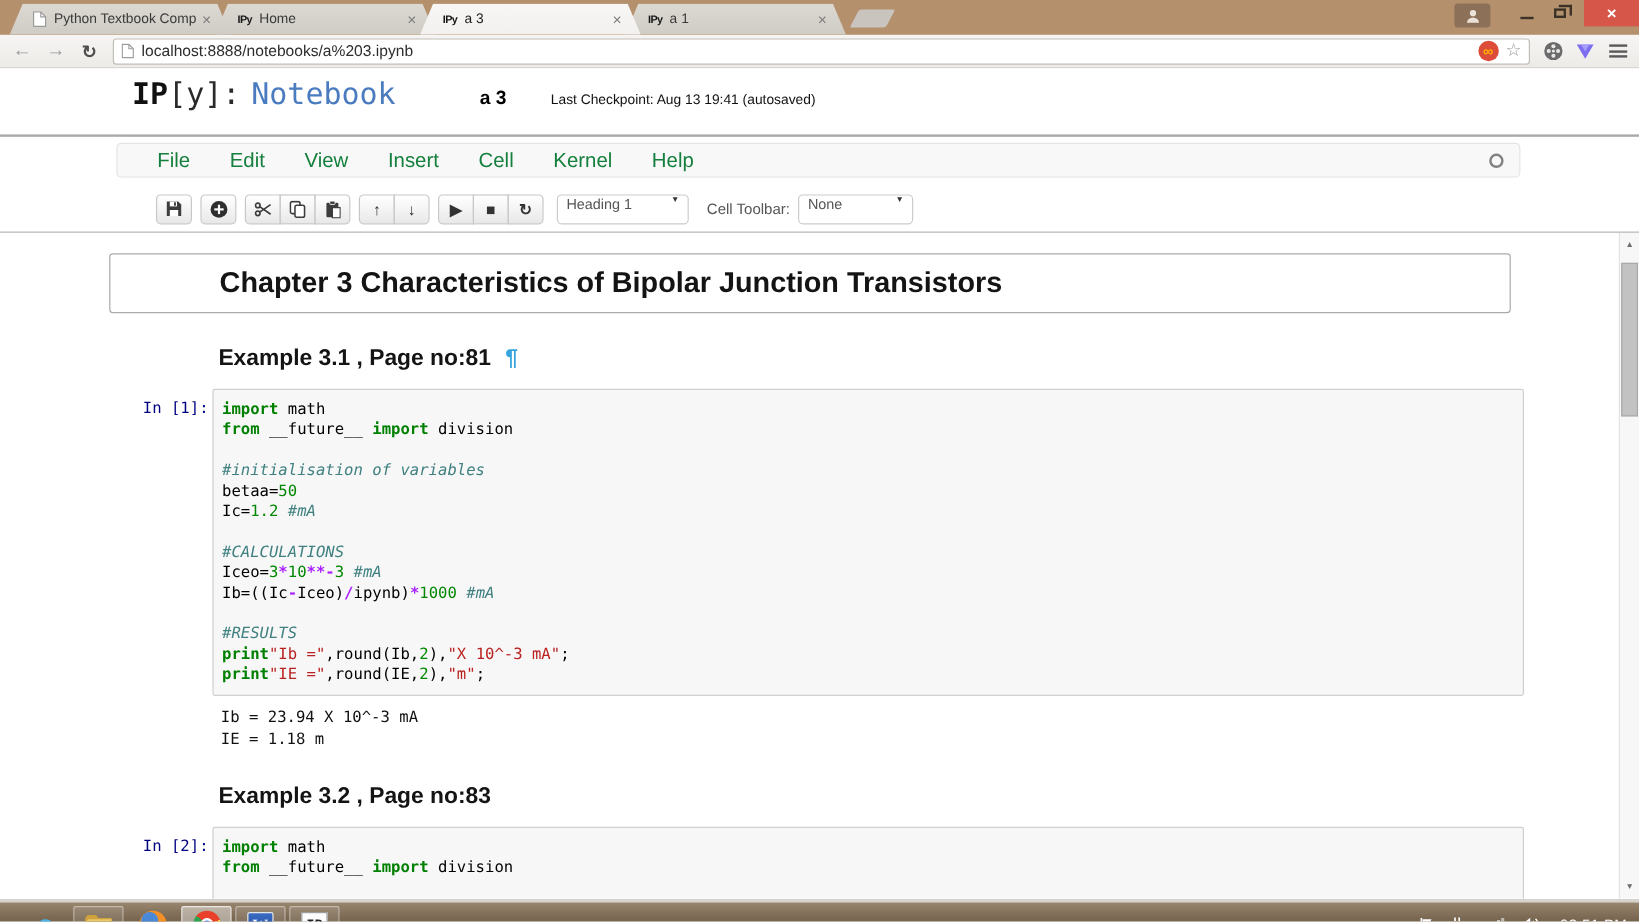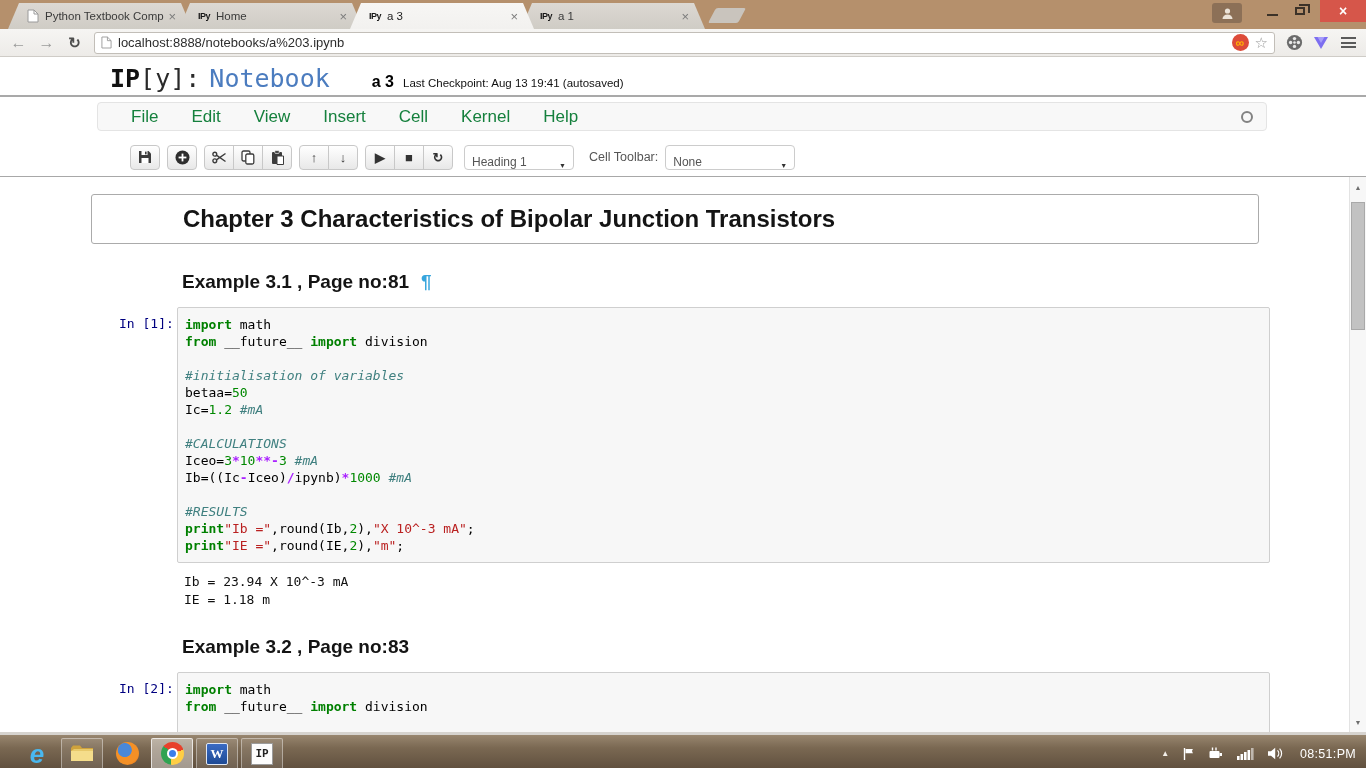--- a/index.html
+++ b/index.html
@@ -29,45 +29,45 @@
   .nav-btn.reload { color:#4e4e4e; font-size:15px; font-weight:bold; }
   .addressbar { flex:1; height:22px; background:#fff; border:1px solid #c2beb8; border-radius:3px; display:flex; align-items:center; padding:0 6px; gap:6px; margin:0 4px; }
   .url { flex:1; font-size:13px; color:#2d2d2d; }
   .inf-badge { width:17px; height:17px; border-radius:50%; background:#dd4b39; color:#ffb400; font-size:12px; font-weight:bold; display:flex; align-items:center; justify-content:center; line-height:1; }
   .star { color:#9a9a9a; font-size:15px; line-height:1; }
   .ext { width:24px; display:flex; align-items:center; justify-content:center; }
   .burger { display:flex; flex-direction:column; gap:2.5px; }
   .burger i { width:15px; height:2px; background:#5a5a5a; }
 
   
-  .nb-header { height:40px; background:#fff; border-bottom:2px solid #a9a9a9; display:flex; align-items:baseline; padding:7px 0 0 110px; }
+  .nb-header { height:57px; background:#fff; border-bottom:2px solid #a9a9a9; display:flex; align-items:baseline; padding:7px 0 0 110px;gap:28px; }
   .logo { font-family:"DejaVu Sans Mono",monospace; font-size:25px; }
   .logo .ip { color:#111; font-weight:bold; }
   .logo .br { color:#2a2a2a; }
   .logo .word { color:#4b7cbf; margin-left:9px; }
   .nbname { font-size:16px; font-weight:bold; color:#000; margin-left:42px; }
   .checkpoint { font-size:11.5px; color:#111; margin-left:9px; }
 
   
   .menubar-row { height:36px; background:#fff; }
   .menubar { margin:5px 99px 0 97px; height:29px; border:1px solid #e4e4e4; border-radius:4px; background:#f8f8f8; display:flex; align-items:center; padding-left:33px; gap:33px; position:relative; }
   .menu-item { font-size:17px; color:#15803d; }
   .kernel-circle { position:absolute; right:13px; top:8px; width:12px; height:12px; border:2px solid #828282; border-radius:50%; }
 
   
   .toolbar-row { height:38px; background:#fff; display:flex; align-items:center; padding-left:130px; gap:7px; }
   .btn { height:25px; min-width:30px; border:1px solid #c8c8c8; background:linear-gradient(#fff,#e8e8e8); border-radius:4px; display:flex; align-items:center; justify-content:center; color:#333; font-size:13px; font-weight:bold; }
   .btn-group { display:flex; }
   .btn-group .btn { border-radius:0; margin-left:-1px; }
   .btn-group .btn:first-child { border-radius:4px 0 0 4px; margin-left:0; }
   .btn-group .btn:last-child { border-radius:0 4px 4px 0; }
-  .sel { height:25px; border:1px solid #ccc; border-radius:4px; background:#fff; font-size:12px; color:#555; display:flex; align-items:flex-end; padding:0 7px; }
+  .sel { height:25px; border:1px solid #ccc; border-radius:4px; background:#fff; font-size:12px; color:#555; display:flex; align-items:flex-start; padding:0 7px; }
   .sel .caret { margin-left:auto; font-size:7px; color:#333; padding-left:12px; }
   .sel1 { width:110px; margin-left:4px; }
-  .sel2 { width:130px; }
+  .sel2 { width:96px; }
   .ct-label { font-size:12.5px; color:#555; margin-left:8px; }
   .nb-divider { height:1px; background:#a8a8a8; }
 
   
   .content { position:relative; height:555px; background:#fff; overflow:hidden; }
   .h1cell { margin:17px 107px 0 91px; border:1px solid #ababab; border-radius:3px; padding:10px 0 10px 91px; }
   .h1cell h1 { font-size:24px; font-weight:bold; color:#141414; }
   .h2row { margin:27px 0 0 182px; display:flex; align-items:center; gap:12px; }
   .h2row h2 { font-size:19px; font-weight:bold; color:#141414; }
   .pilcrow { color:#36a5dd; font-size:19px; font-weight:bold; }

